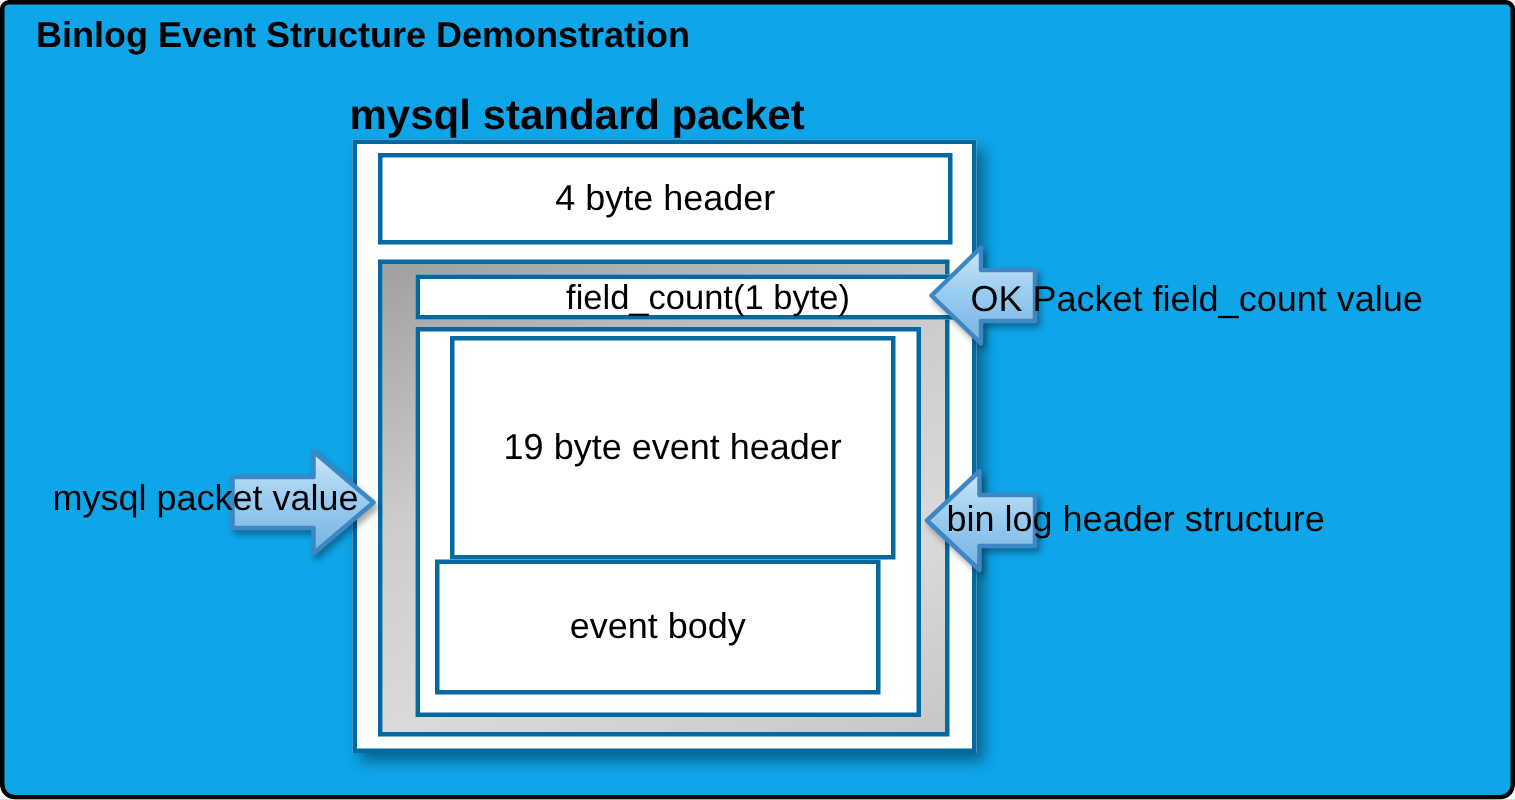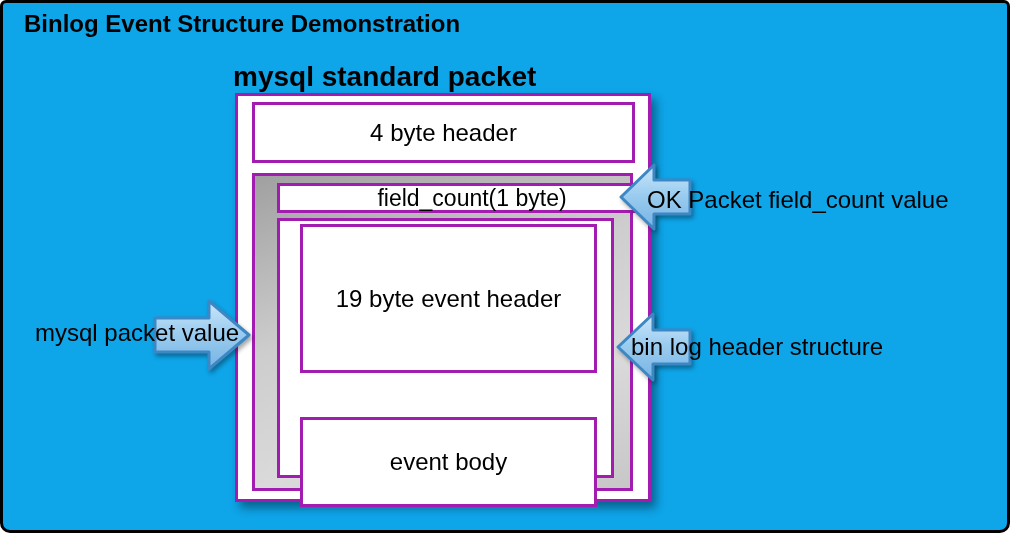--- a/index.html
+++ b/index.html
@@ -17,34 +17,34 @@
   .title {
     position:absolute; left:21px; top:6px;
     font-size:24px; font-weight:bold; line-height:30px;
     white-space:nowrap;
   }
   .packet-label {
     position:absolute; left:230px; top:60px;
     font-size:28px; font-weight:bold; line-height:28px;
     white-space:nowrap;
   }
-  .box { position:absolute; border:3px solid #a21caf; background:#fff; }
+  .box { position:absolute; border:3px solid #0369a1; background:#fff; }
   .outer-box {
     left:232px; top:90px; width:416px; height:409px;
     box-shadow:5px 6px 9px rgba(0,0,0,0.40);
   }
   .header-box  { left:249px; top:99px;  width:383px; height:61px; }
   .gray-box    {
     left:249px; top:170px; width:381px; height:318px;
     background:linear-gradient(160deg, #a0a0a0 0%, #cdcdcd 40%, #dadada 70%, #c7c7c7 100%);
   }
   .field-box   { left:274px; top:180px; width:390px; height:30px;text-align:center; }
   .inner-box   { left:274px; top:215px; width:337px; height:260px; }
   .eh-box      { left:297px; top:221px; width:297px; height:149px; }
-  .eb-box      { left:297px; top:370px; width:297px; height:90px;margin-top:44px; }
+  .eb-box      { left:287px; top:370px; width:297px; height:90px; }
   .box-label {
     width:100%; height:100%;
     display:flex; align-items:center; justify-content:center;
     font-size:24px; line-height:24px; white-space:nowrap;
   }
   .field-box .box-label { font-size:23px; }
   .arrow { position:absolute; z-index:5; filter:drop-shadow(2px 3px 2px rgba(0,0,0,0.35)); }
   .arrow-right-pos  { left:150px; top:294px; }
   .arrow-ok-pos     { left:615px; top:159px; }
   .arrow-binlog-pos { left:612px; top:308px; }

